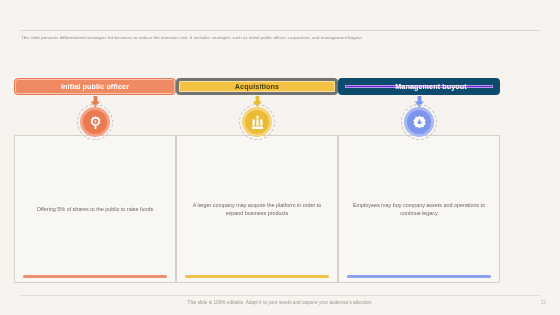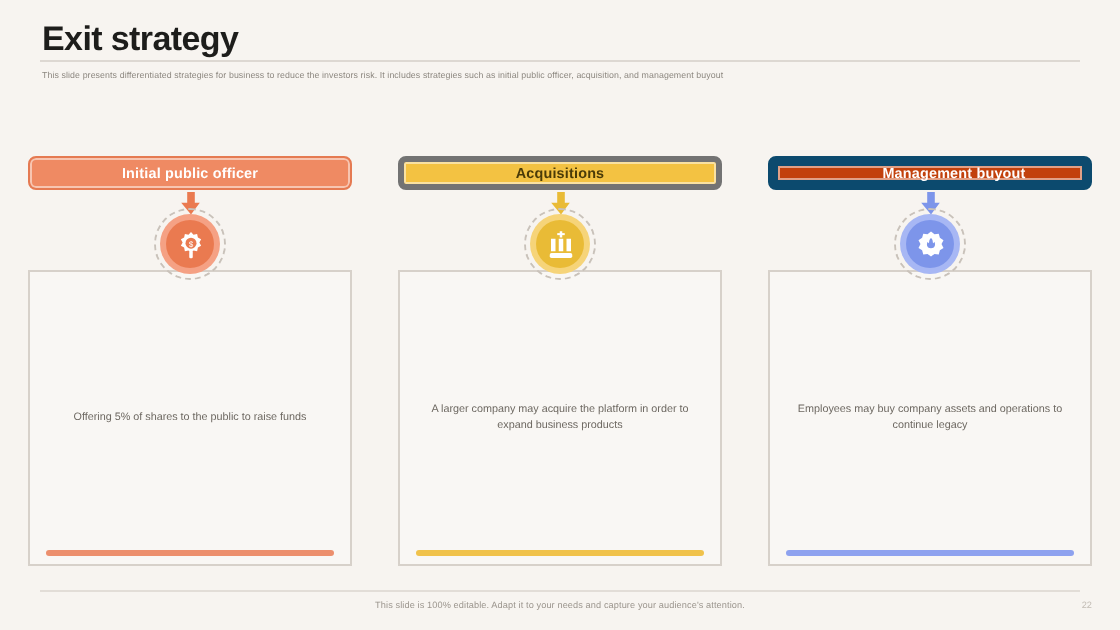--- a/index.html
+++ b/index.html
@@ -40,21 +40,20 @@
     letter-spacing: 0.05px;
     white-space: nowrap;
   }
 
   
   .columns {
     position: absolute;
     left: 0; top: 78px;
     width: 560px;
     display: flex;
-    justify-content: space-between;
     padding: 0 14px;
   }
   .col {
     width: 162px;
     position: relative;
   }
 
   
   .pill {
     height: 17px;
@@ -63,21 +62,21 @@
     align-items: center;
     justify-content: center;
     font-size: 7.2px;
     font-weight: bold;
     color: #ffffff;
     letter-spacing: 0.1px;
     box-shadow: 0 0 0 1px rgba(255,255,255,0.5) inset;
   }
   .pill.c0 { background: #ef8a63; border: 1px solid #e57a52; }
   .pill.c1 { background: #f3c242; border: 3px solid #737373; color: #4a3b08; }
-  .pill.c2 { background: #c2410c; border: 5px solid #0c4a6e; padding-left: 24px; }
+  .pill.c2 { background: #6d28d9; border: 7px solid #0c4a6e; padding-left: 24px; }
 
   
   .arrow-wrap {
     height: 13px;
     display: flex;
     align-items: center;
     justify-content: center;
   }
   .arrow { display: block; }
 
@@ -170,21 +169,20 @@
     right: 14px; top: 300px;
     font-size: 4.6px;
     color: #c2bcb4;
   }
 </style>
 </head>
 <body>
 
 <div class="slide">
 
-  <div class="title">Exit strategy</div>
   <div class="title-rule"></div>
   <div class="subtitle">This slide presents differentiated strategies for business to reduce the investors risk. It includes strategies such as initial public officer, acquisition, and management buyout</div>
 
   <div class="columns">
 
     <div class="col">
       <div class="pill c0">
         <span>Initial public officer</span>
       </div>
       <div class="arrow-wrap">

